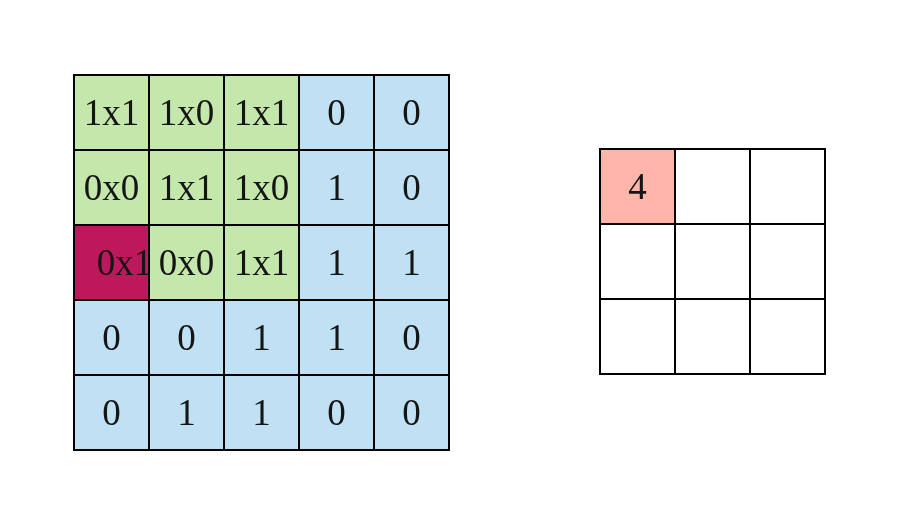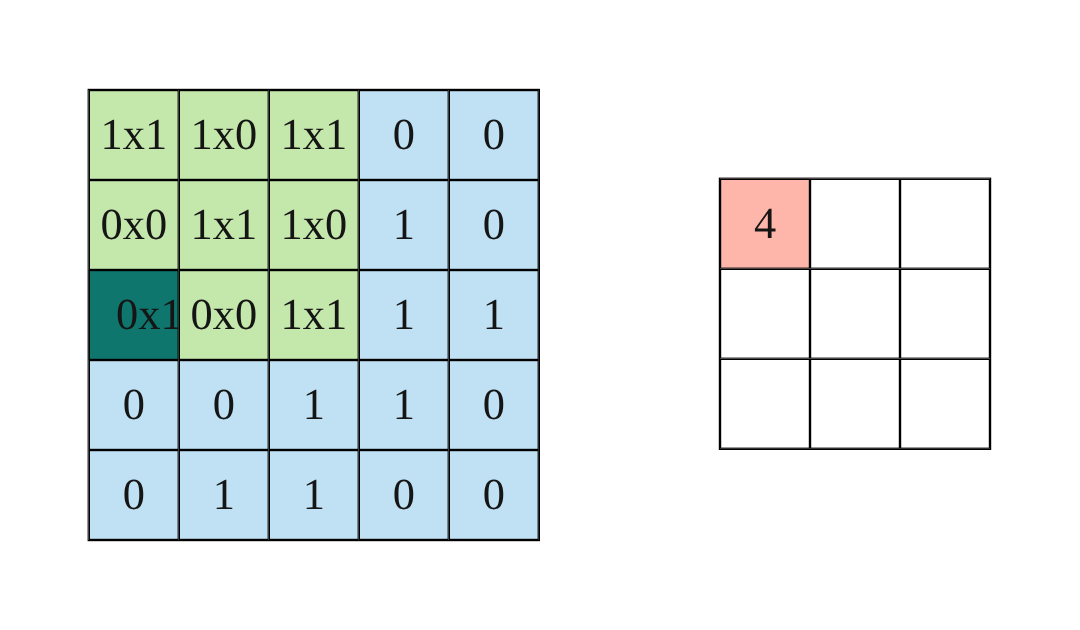--- a/index.html
+++ b/index.html
@@ -52,21 +52,21 @@
       <div class="cell" style="border-color: rgb(0, 0, 0); color: rgb(21, 21, 21); background: rgb(196, 231, 171);">1x1</div>
       <div class="cell" style="border-color: rgb(0, 0, 0); color: rgb(21, 21, 21); background: rgb(196, 231, 171);">1x0</div>
       <div class="cell" style="border-color: rgb(0, 0, 0); color: rgb(21, 21, 21); background: rgb(196, 231, 171);">1x1</div>
       <div class="cell" style="border-color: rgb(0, 0, 0); color: rgb(21, 21, 21); background: rgb(191, 225, 243);">0</div>
       <div class="cell" style="border-color: rgb(0, 0, 0); color: rgb(21, 21, 21); background: rgb(191, 225, 243);">0</div>
       <div class="cell" style="border-color: rgb(0, 0, 0); color: rgb(21, 21, 21); background: rgb(196, 231, 171);">0x0</div>
       <div class="cell" style="border-color: rgb(0, 0, 0); color: rgb(21, 21, 21); background: rgb(196, 231, 171);">1x1</div>
       <div class="cell" style="border-color: rgb(0, 0, 0); color: rgb(21, 21, 21); background: rgb(196, 231, 171);">1x0</div>
       <div class="cell" style="border-color: rgb(0, 0, 0); color: rgb(21, 21, 21); background: rgb(191, 225, 243);">1</div>
       <div class="cell" style="border-color: rgb(0, 0, 0); color: rgb(21, 21, 21); background: rgb(191, 225, 243);">0</div>
-      <div class="cell" style="border-color: rgb(0, 0, 0); color: rgb(21, 21, 21); background: #0f766e; padding-left: 26px;">0x1</div>
+      <div class="cell" style="border-color: rgb(0, 0, 0); color: rgb(21, 21, 21); background: #be185d; padding-left: 26px;">0x1</div>
       <div class="cell" style="border-color: rgb(0, 0, 0); color: rgb(21, 21, 21); background: rgb(196, 231, 171);">0x0</div>
       <div class="cell" style="border-color: rgb(0, 0, 0); color: rgb(21, 21, 21); background: rgb(196, 231, 171);">1x1</div>
       <div class="cell" style="border-color: rgb(0, 0, 0); color: rgb(21, 21, 21); background: rgb(191, 225, 243);">1</div>
       <div class="cell" style="border-color: rgb(0, 0, 0); color: rgb(21, 21, 21); background: rgb(191, 225, 243);">1</div>
       <div class="cell" style="border-color: rgb(0, 0, 0); color: rgb(21, 21, 21); background: rgb(191, 225, 243);">0</div>
       <div class="cell" style="border-color: rgb(0, 0, 0); color: rgb(21, 21, 21); background: rgb(191, 225, 243);">0</div>
       <div class="cell" style="border-color: rgb(0, 0, 0); color: rgb(21, 21, 21); background: rgb(191, 225, 243);">1</div>
       <div class="cell" style="border-color: rgb(0, 0, 0); color: rgb(21, 21, 21); background: rgb(191, 225, 243);">1</div>
       <div class="cell" style="border-color: rgb(0, 0, 0); color: rgb(21, 21, 21); background: rgb(191, 225, 243);">0</div>
       <div class="cell" style="border-color: rgb(0, 0, 0); color: rgb(21, 21, 21); background: rgb(191, 225, 243);">0</div>

